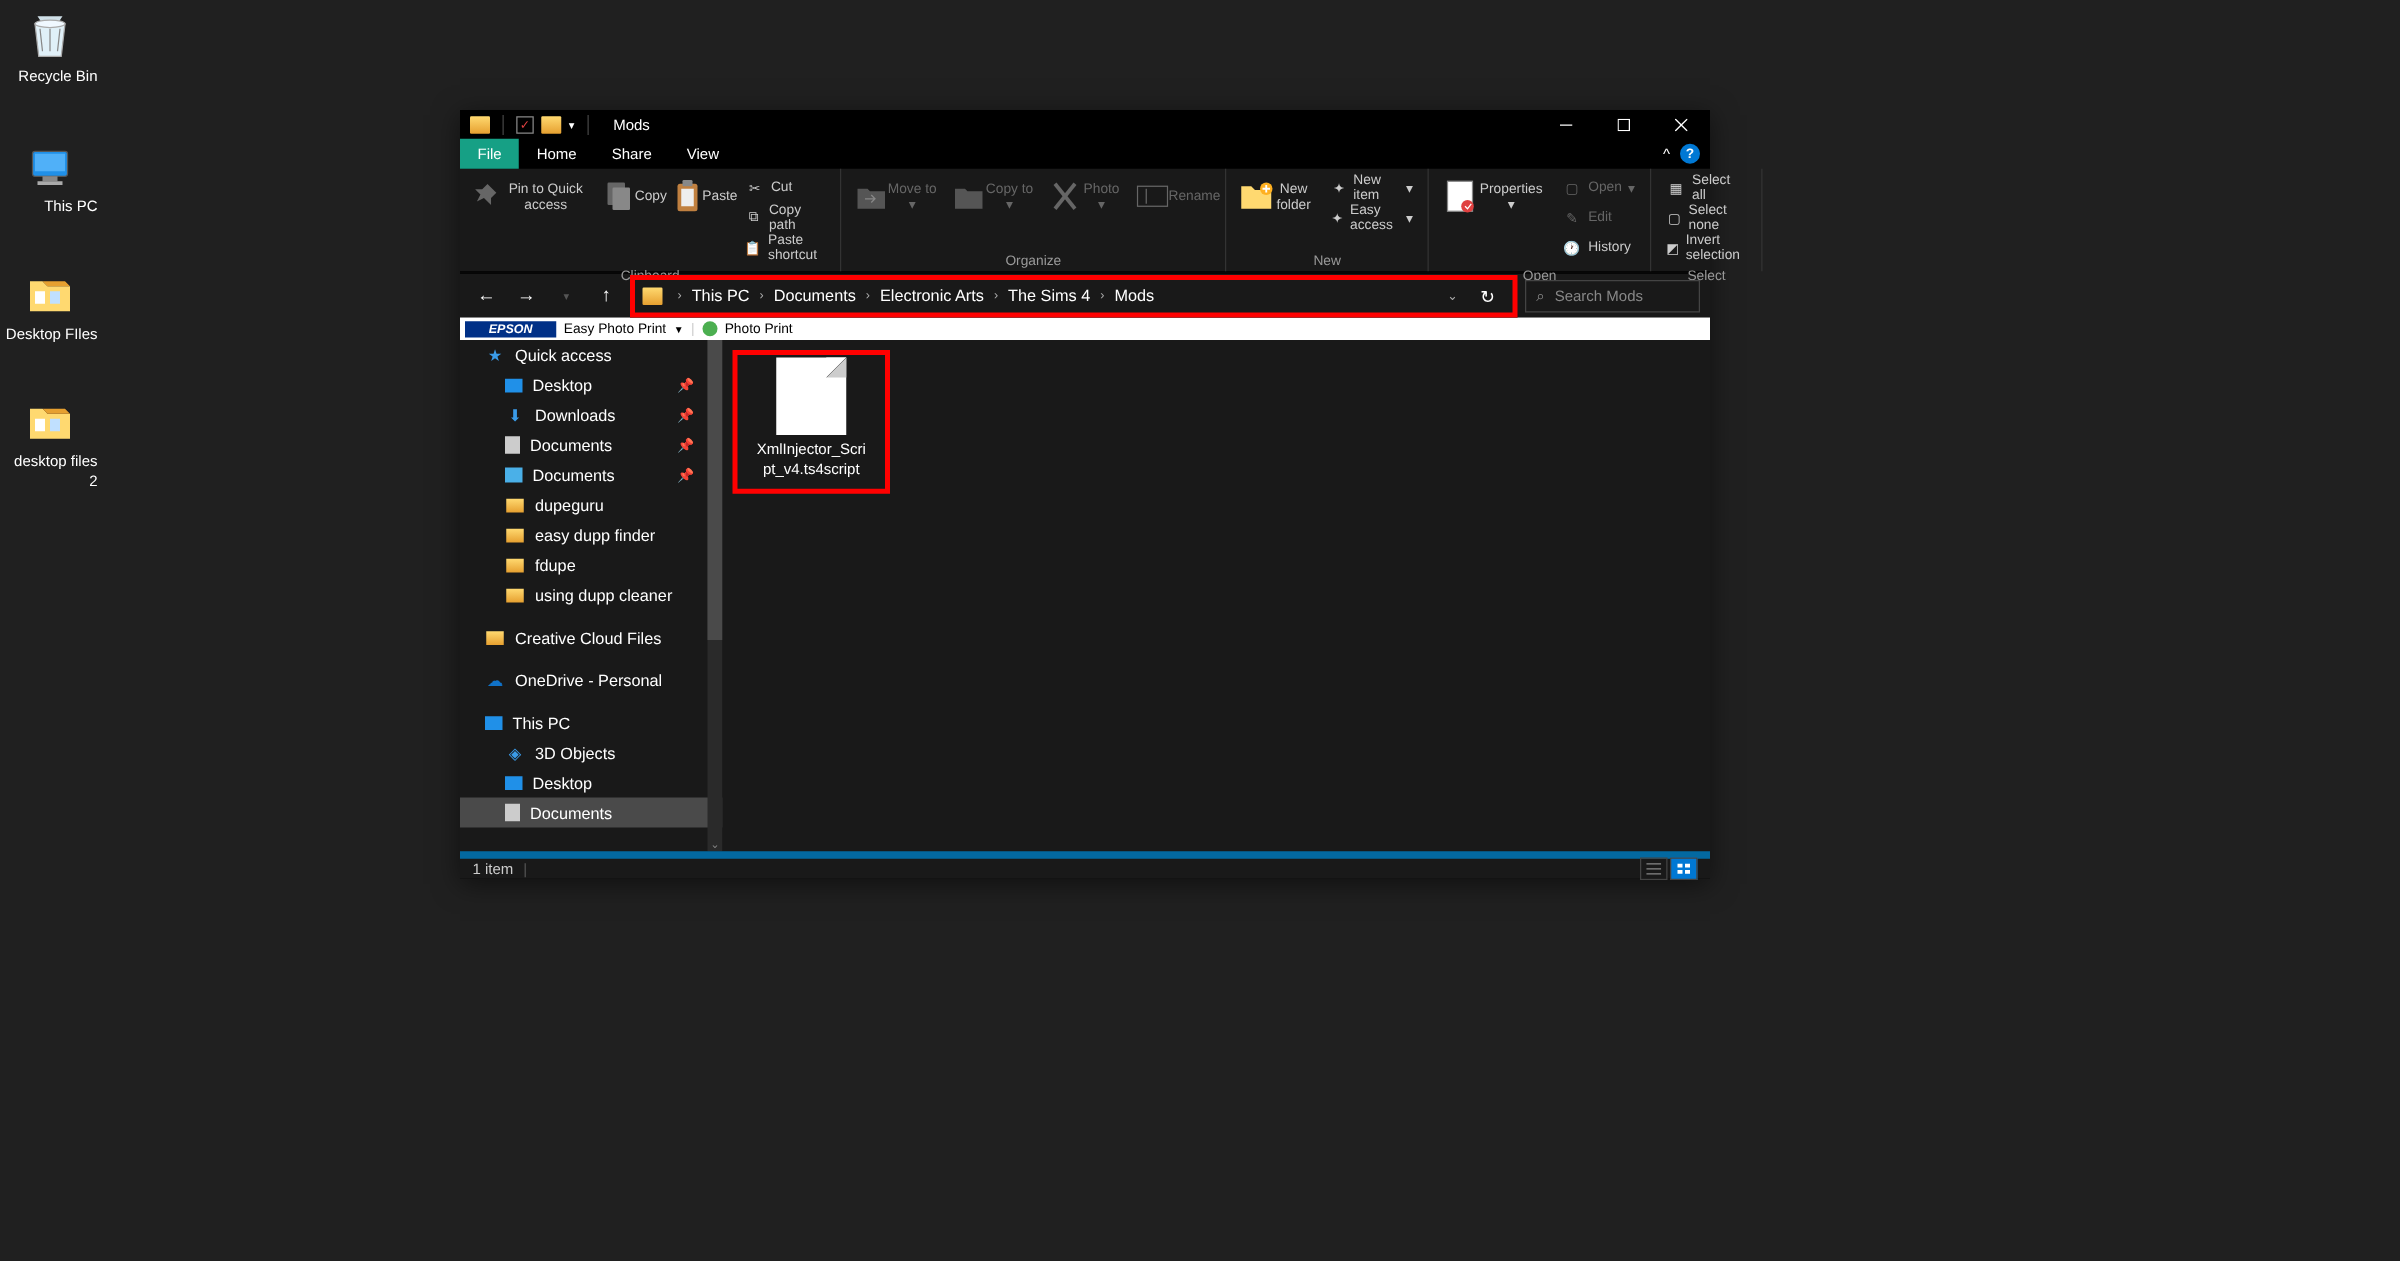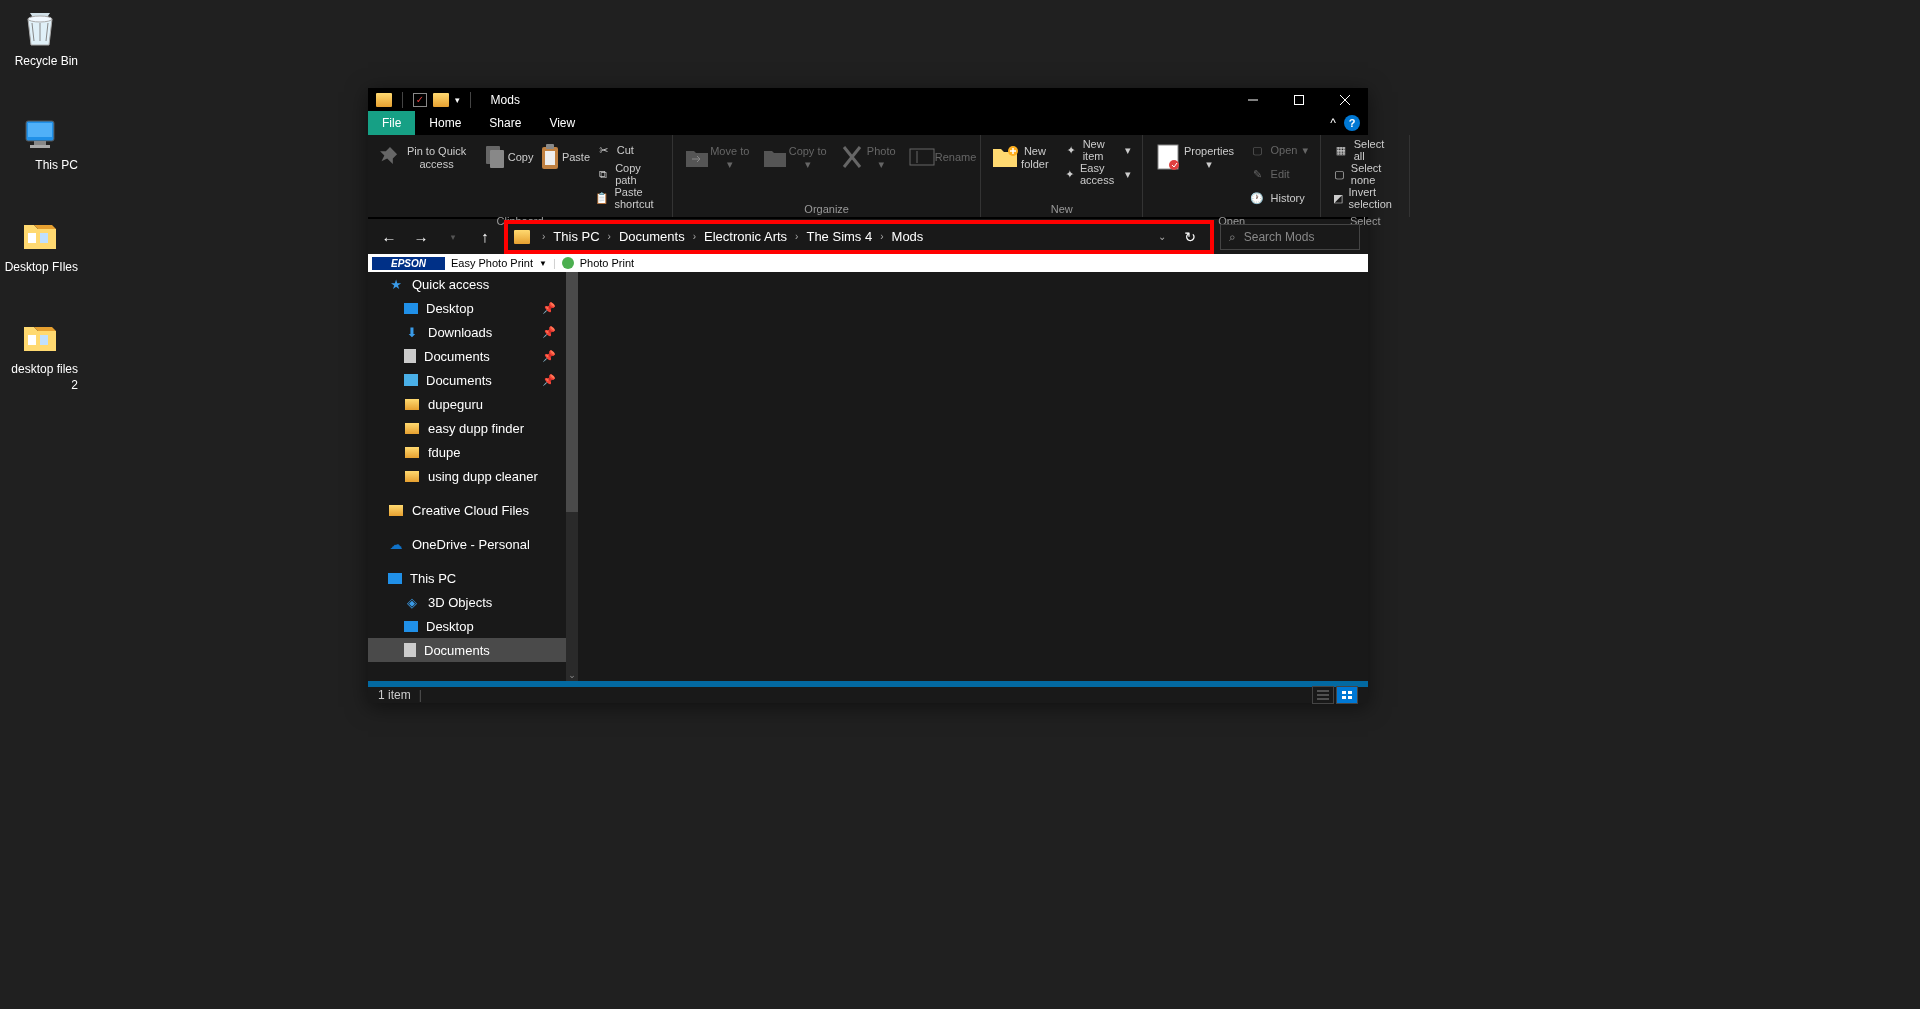--- a/index.html
+++ b/index.html
@@ -462,20 +462,28 @@
       <div class="tree-item child selected">
         <span class="tree-icon" style="background:#ccc;width:12px;height:14px;"></span>
         <span>Documents</span>
       </div>
       <div class="sidebar-scrollbar">
         <div class="sidebar-thumb"></div>
         <div style="position:absolute;bottom:0;width:12px;height:14px;display:flex;align-items:center;justify-content:center;color:#888;font-size:9px;">⌄</div>
       </div>
     </div>
 
+    <div class="content">
+      <div class="file-highlight">
+        <div class="file-item">
+          <div class="file-icon"></div>
+          <div class="file-label">XmlInjector_Script_v4.ts4script</div>
+        </div>
+      </div>
+    </div>
   </div>
 
   <div class="statusbar">
     <span>1 item</span>
     <span style="padding:0 8px;color:#555;">|</span>
     <div class="statusbar-right">
       <div class="view-btn">
           <svg width="12" height="10">
             <line x1="0" y1="1" x2="12" y2="1" stroke="#888"></line>
             <line x1="0" y1="5" x2="12" y2="5" stroke="#888"></line>

